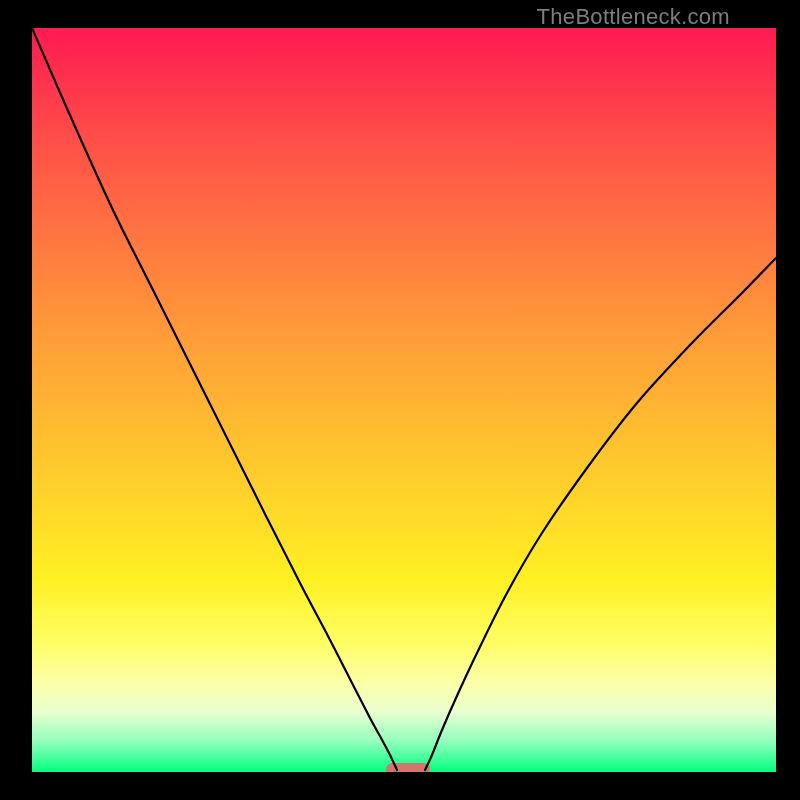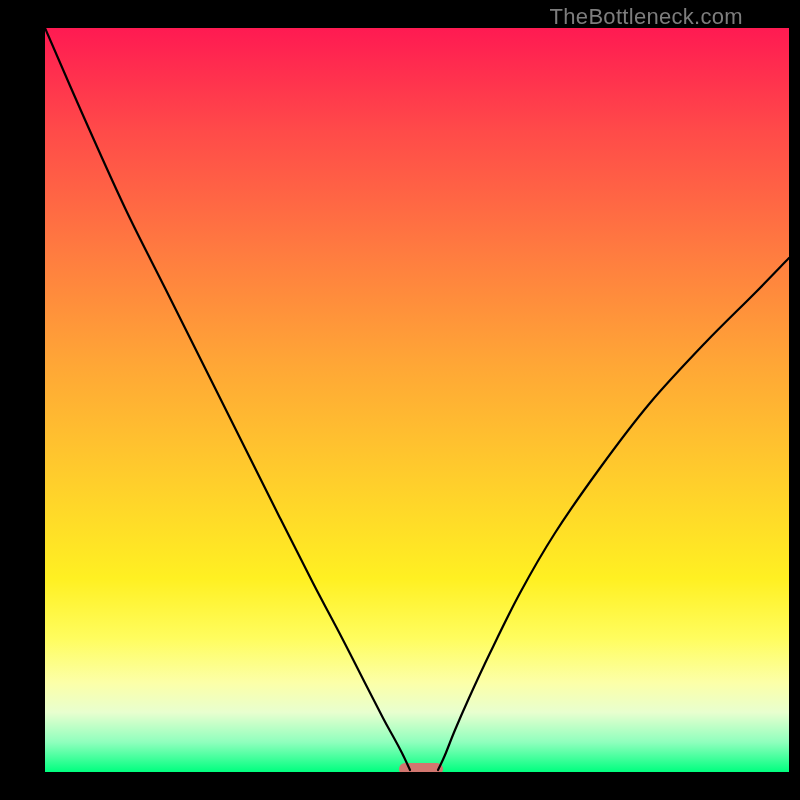--- a/index.html
+++ b/index.html
@@ -1,19 +1,19 @@
 <!DOCTYPE html>
 <html><head>
 <meta charset="utf-8">
 <style>
   * { margin: 0; padding: 0; box-sizing: border-box; }
   html, body { width: 800px; height: 800px; overflow: hidden; background: #000; }
   .frame {
     position: absolute;
-    left: 17px; top: 0;
+    left: 4px; top: 0;
     width: 756px; height: 800px;
     background: #000;
   }
   .plot {
     position: absolute;
     left: 28px; top: 28px;
     width: 744px; height: 744px;
     overflow: hidden;
   }
   .gradient {

